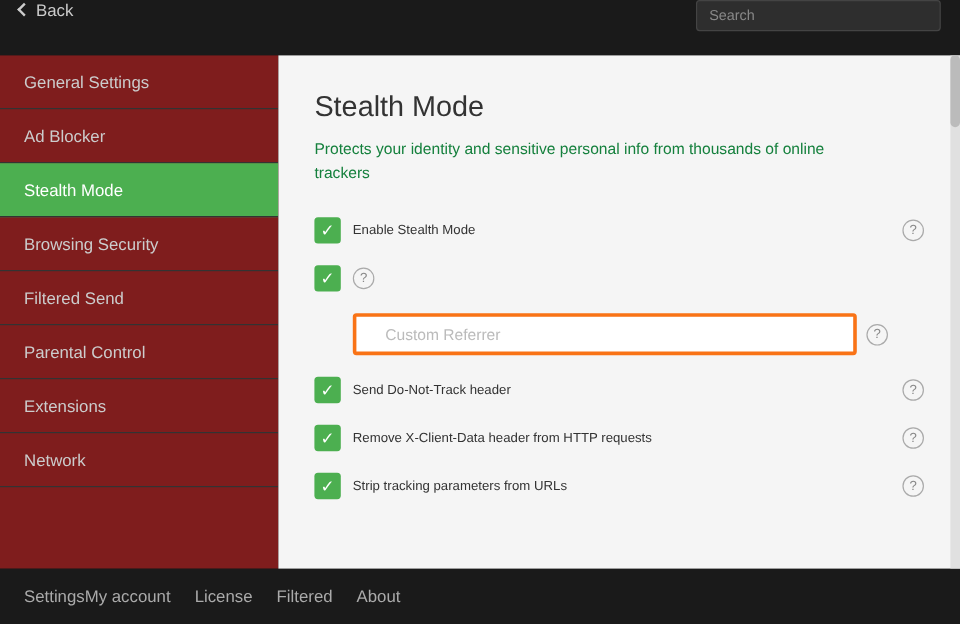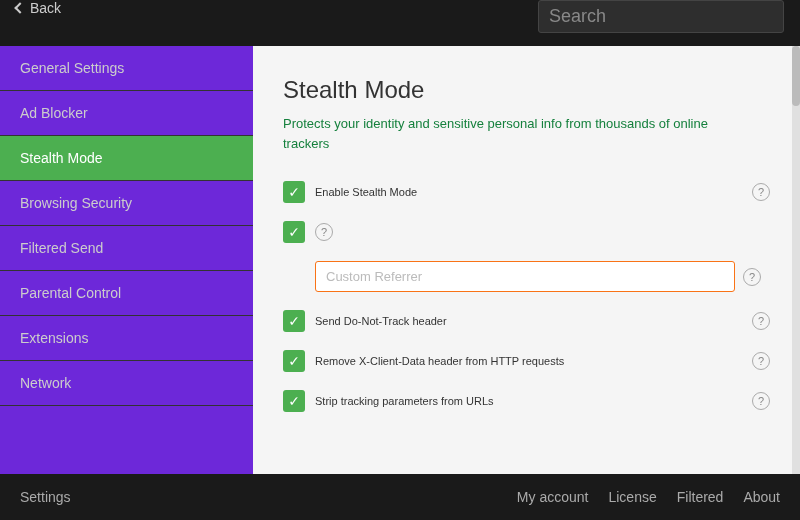--- a/index.html
+++ b/index.html
@@ -37,42 +37,42 @@
     }
     .back-arrow {
       display: inline-block;
       width: 8px;
       height: 8px;
       border-left: 2px solid #ccc;
       border-bottom: 2px solid #ccc;
       transform: rotate(45deg);
     }
     .search-box {
-      width: 246px;
+      width: 204px;
       background: #2e2e2e;
       border: 1px solid #444;
       border-radius: 3px;
       padding: 5px 10px;
       color: #fdba74;
-      font-size: 18px;
+      font-size: 12px;
       outline: none;
     }
     .search-box::placeholder { color: #888; }
 
     
     .main {
       display: flex;
       flex: 1;
       overflow: hidden;
     }
 
     
     .sidebar {
-      width: 253px;
-      background: #6d28d9;
+      width: 232px;
+      background: #7f1d1d;
       flex-shrink: 0;
       overflow-y: auto;
       display: flex;
       flex-direction: column;
     }
     .sidebar-item {
       padding: 14px 20px;
       color: #ccc;
       cursor: pointer;
       font-size: 14px;
@@ -168,37 +168,36 @@
     .custom-referrer-row {
       margin-left: 32px;
       margin-bottom: 18px;
       display: flex;
       align-items: center;
       gap: 8px;
     }
     .custom-referrer-input {
       flex: 1;
       max-width: 420px;
-      padding: 7px 10px;
-      border: 1px solid #f97316;
+      padding: 7px 24px;
+      border: 3px solid #f97316;
       border-radius: 3px;
       font-size: 13px;
       color: #999;
       background: #fff;
       outline: none;
     }
     .custom-referrer-input::placeholder { color: #bbb; }
 
     
     .footer {
       height: 46px;
       background: #1a1a1a;
       display: flex;
       align-items: center;
-      justify-content: space-between;
       padding: 0 20px;
       flex-shrink: 0;
     }
     .footer-left {
       color: #aaa;
       font-size: 14px;
     }
     .footer-right {
       display: flex;
       gap: 20px;

